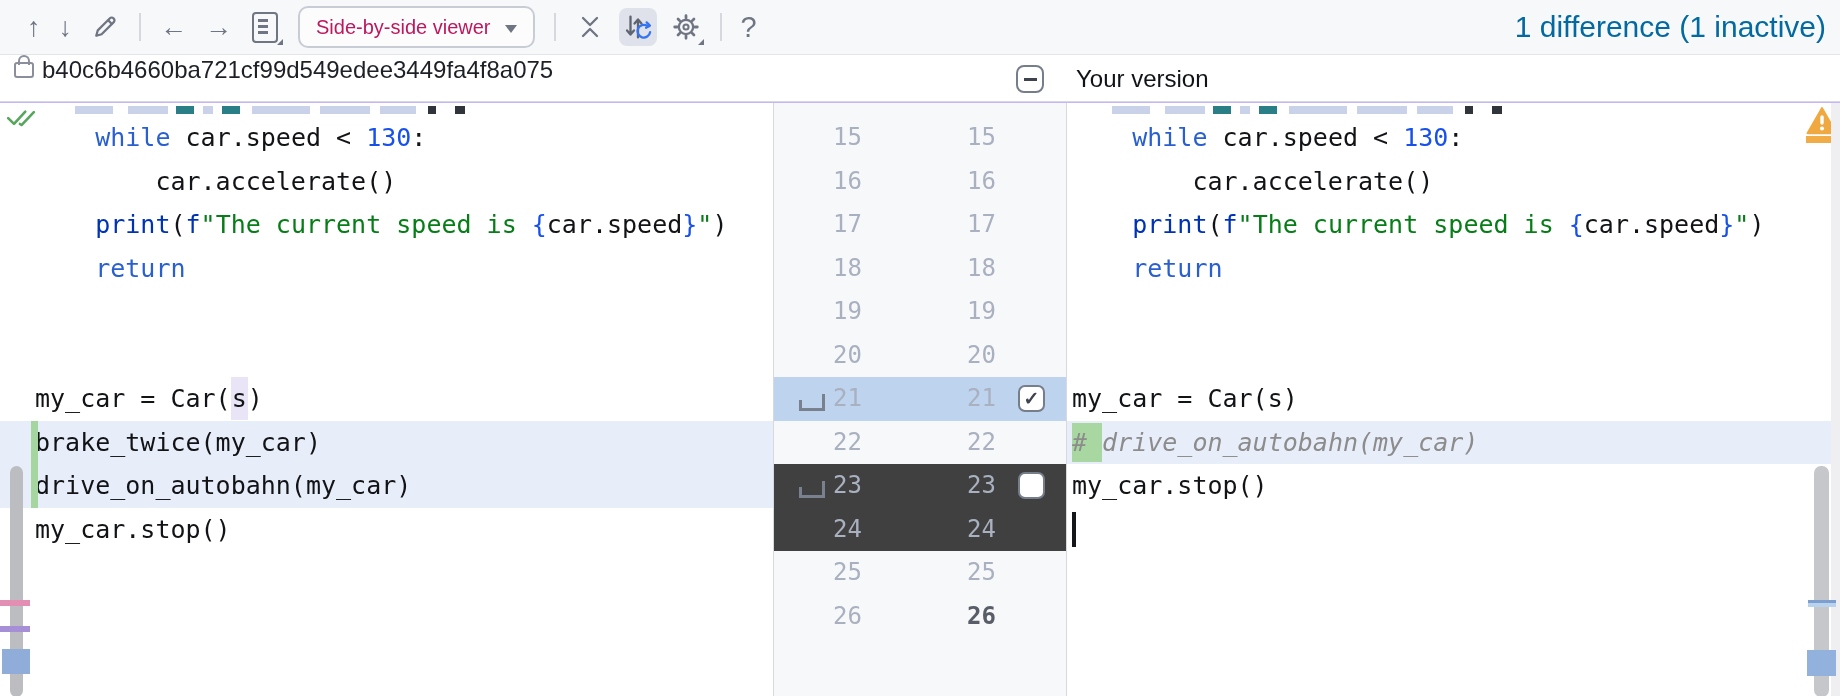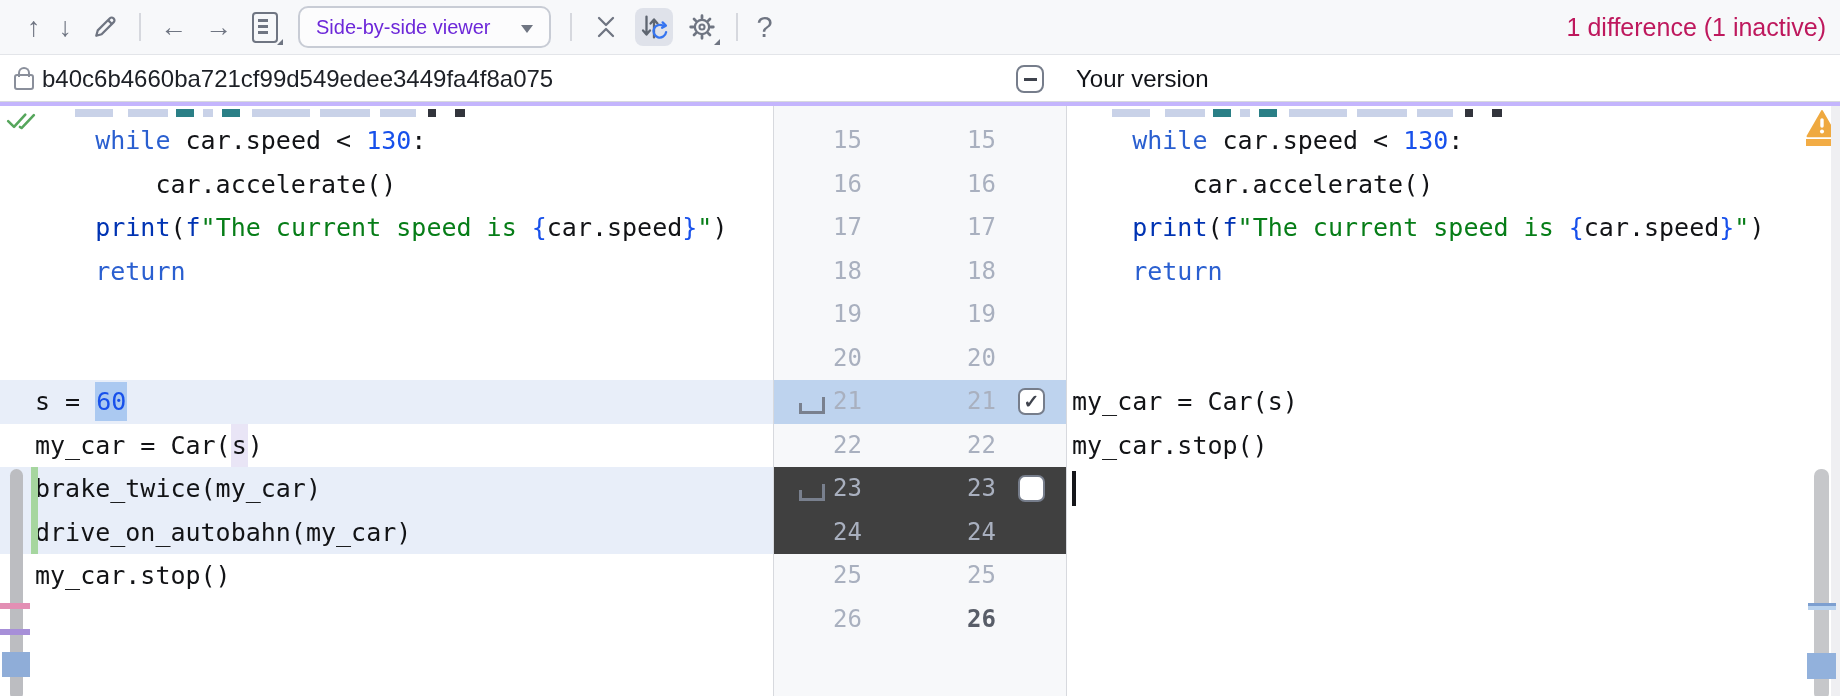--- a/index.html
+++ b/index.html
@@ -4,32 +4,32 @@
 <style>
   html,body{margin:0;padding:0;background:#fff;}
   body{width:1840px;height:696px;position:relative;overflow:hidden;
        font-family:"Liberation Sans","DejaVu Sans",sans-serif;color:#1d2026;}
   
   .toolbar{position:absolute;left:0;top:0;width:1840px;height:55px;background:#f7f8fa;
            border-bottom:1px solid #e3e5e9;display:flex;align-items:center;padding-left:18px;box-sizing:border-box;}
   .tico{font-size:27px;color:#6f7582;line-height:27px;margin:0 9px;cursor:default;}
   .vsep{width:2px;height:28px;background:#d6d8de;margin:0 10px;}
   .tb-btn{height:38px;border:2px solid #c8ccd5;border-radius:10px;background:#fcfcfd;display:flex;
-          align-items:center;padding:0 16px;margin:0 9px;font-size:20px;color:#6d28d9;white-space:nowrap;gap:16px;}
+          align-items:center;padding:0 16px;margin:0 9px;font-size:20px;color:#be185d;white-space:nowrap;}
   .dd{width:0;height:0;border:6px solid transparent;border-top:8px solid #6f7582;margin:10px 0 0 14px;}
   .iconbox{width:38px;height:38px;display:flex;align-items:center;justify-content:center;margin:0 5px;border-radius:8px;position:relative;}
   .iconbox.sel{background:#dfe2ea;}
   .corner{position:absolute;right:1px;bottom:1px;width:0;height:0;border-left:6px solid transparent;border-bottom:6px solid #6f7582;}
   .doc-ic{width:22px;height:27px;border:2.5px solid #6f7582;border-radius:4px;position:relative;}
   .doc-ic i{position:absolute;left:4px;top:5px;width:10px;height:3px;background:#6f7582;box-shadow:0 6px 0 #6f7582,0 12px 0 #6f7582;}
   .spacer{flex:1;}
-  .diffsum{font-size:25px;color:#be185d;margin-right:14px;}
+  .diffsum{font-size:30px;color:#0369a1;margin-right:14px;}
   
   .subheader{position:absolute;left:0;top:56px;width:1840px;height:46px;background:#fff;
-             border-bottom:1px solid #d7d9de;box-sizing:border-box;display:flex;align-items:center;}
+             border-bottom:1px solid #d7d9de;box-sizing:border-box;display:flex;align-items:flex-start;}
   .lock{width:16px;height:12px;border:2.5px solid #8a8f9b;border-radius:3px;position:relative;margin:6px 8px 0 14px;}
   .lock:before{content:"";position:absolute;left:1.5px;top:-9px;width:8px;height:8px;border:2.5px solid #8a8f9b;border-bottom:none;border-radius:6px 6px 0 0;}
   .hash{font-size:24px;color:#1d2026;}
   .yourver{position:absolute;left:1016px;top:0;height:46px;display:flex;align-items:center;gap:20px;}
   .cbm{width:28px;height:28px;border:2.5px solid #767d8b;border-radius:8px;background:#fff;box-sizing:border-box;display:flex;align-items:center;justify-content:center;}
   .cbm i{display:block;width:13px;height:3px;background:#3f434d;}
   .yv-label{font-size:24px;margin-left:12px;color:#111318;}
   
   .diffarea{position:absolute;left:0;top:102px;width:1840px;height:594px;background:#fff;}
   .panel{position:absolute;top:0;height:594px;overflow:hidden;}
@@ -145,21 +145,21 @@
   <span class="lock"></span>
   <span class="hash">b40c6b4660ba721cf99d549edee3449fa4f8a075</span>
   <span class="yourver">
     <span class="cbm">
         <i></i>
       </span>
     <span class="yv-label">Your version</span>
   </span>
 </div>
 
-<div class="diffarea" style="border-top:4px solid #c4b5fd;box-sizing:border-box;">
+<div class="diffarea" style="border-top:1px solid #c4b5fd;box-sizing:border-box;">
 
   <div class="panel" id="panel-left">
     <div class="partial" id="left-partial">
         <div class="sliver" style="left: 75px; width: 38px; background: rgb(201, 210, 232);"></div>
         <div class="sliver" style="left: 128px; width: 40px; background: rgb(201, 210, 232);"></div>
         <div class="sliver" style="left: 176px; width: 18px; background: rgb(42, 127, 134);"></div>
         <div class="sliver" style="left: 203px; width: 10px; background: rgb(201, 210, 232);"></div>
         <div class="sliver" style="left: 222px; width: 18px; background: rgb(42, 127, 134);"></div>
         <div class="sliver" style="left: 252px; width: 58px; background: rgb(201, 210, 232);"></div>
         <div class="sliver" style="left: 320px; width: 50px; background: rgb(201, 210, 232);"></div>
@@ -179,23 +179,20 @@
         </div>
         <div class="crow">
           <pre class="code"><span class="seg-pl">    </span><span class="seg-kw">return</span></pre>
         </div>
         <div class="crow">
           <pre class="code"></pre>
         </div>
         <div class="crow">
           <pre class="code"></pre>
         </div>
-        <div class="crow bg">
-          <pre class="code"><span class="seg-pl">s = </span><span class="seg-numhl">60</span></pre>
-        </div>
         <div class="crow">
           <pre class="code"><span class="seg-pl">my_car = Car(</span><span class="seg-occ">s</span><span class="seg-pl">)</span></pre>
         </div>
         <div class="crow bg">
           <div class="stripe"></div>
           <pre class="code"><span class="seg-pl">brake_twice(my_car)</span></pre>
         </div>
         <div class="crow bg">
           <div class="stripe"></div>
           <pre class="code"><span class="seg-pl">drive_on_autobahn(my_car)</span></pre>
@@ -296,20 +293,23 @@
         </div>
         <div class="crow">
           <pre class="code"></pre>
         </div>
         <div class="crow">
           <pre class="code"></pre>
         </div>
         <div class="crow">
           <pre class="code"><span class="seg-pl">my_car = Car(s)</span></pre>
         </div>
+        <div class="crow bg">
+          <pre class="code"><span class="seg-cmg"># </span><span class="seg-cm">drive_on_autobahn(my_car)</span></pre>
+        </div>
         <div class="crow">
           <pre class="code"><span class="seg-pl">my_car.stop()</span></pre>
         </div>
         <div class="crow">
           <pre class="code"></pre>
           <div class="caret"></div>
         </div>
       </div>
   </div>
 

